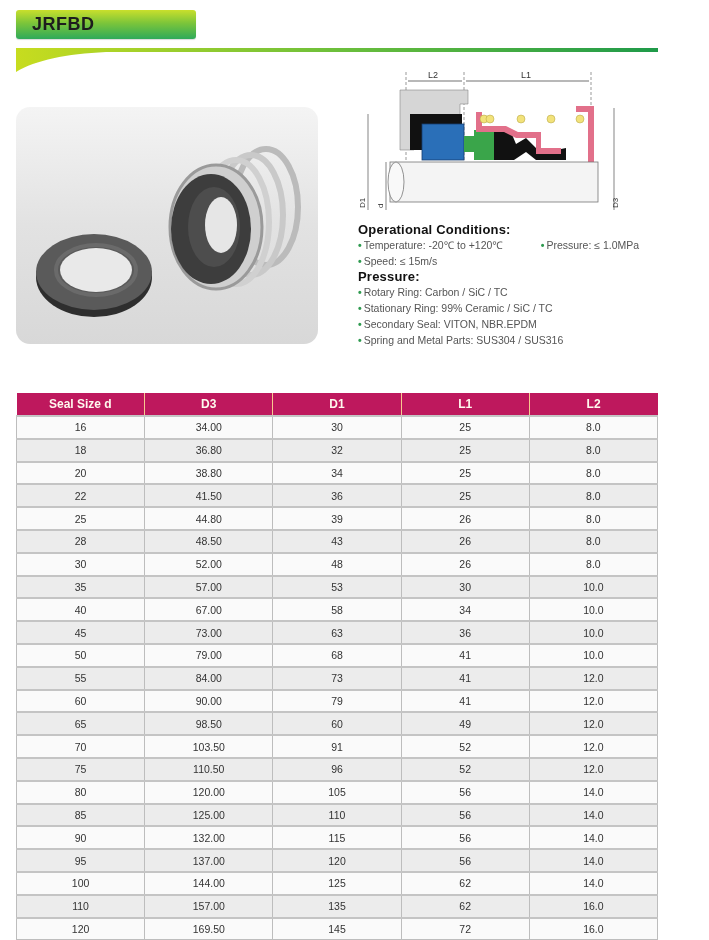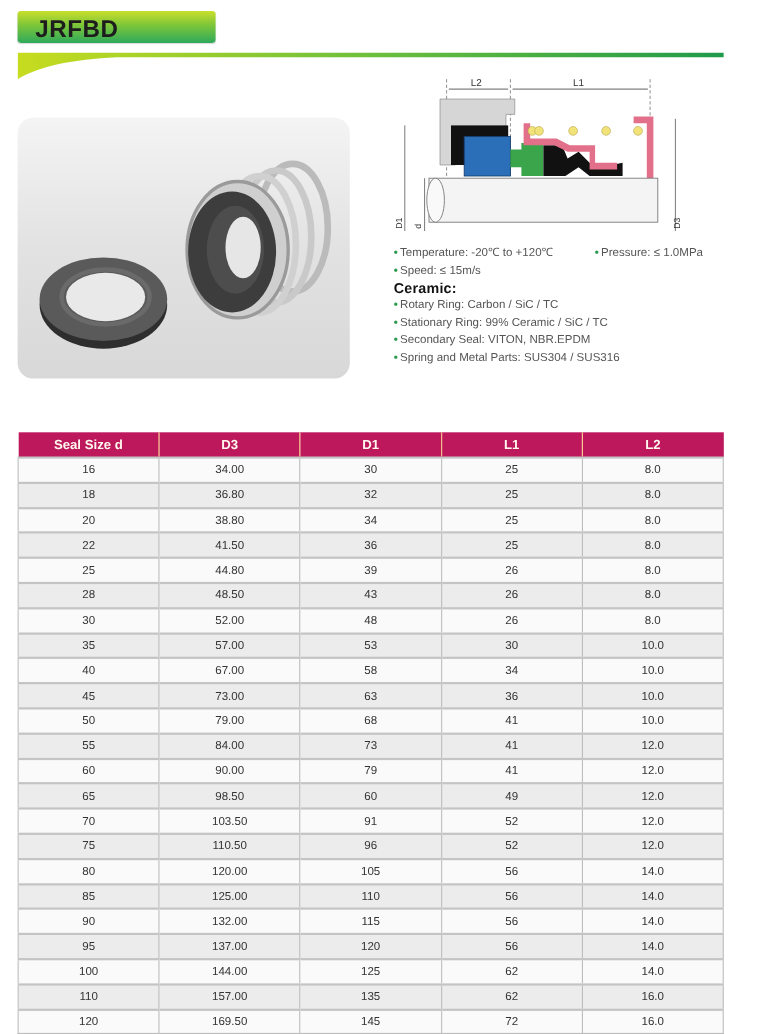--- a/index.html
+++ b/index.html
@@ -1,20 +1,20 @@
 <!DOCTYPE html>
 <html><head>
 <meta charset="utf-8">
 <style>
   html, body { margin:0; padding:0; background:#ffffff; }
   body { width:709px; height:940px; position:relative; overflow:hidden; font-family:"Liberation Sans", sans-serif; color:#333; }
 
   .title-badge { position:absolute; left:16px; top:10px; width:180px; height:29px; border-radius:3px;
     background:linear-gradient(180deg,#c9df2c 0%,#7cc53a 45%,#2faa5a 100%); box-shadow:0 1px 1px rgba(0,0,0,0.15); }
-  .title-badge span { position:absolute; left:16px; top:4px; font-weight:bold; font-size:22px; color:#1d1d1d; letter-spacing:0.5px; }
+  .title-badge span { position:absolute; left:16px; top:4px; font-weight:bold; font-size:18px; color:#1d1d1d; letter-spacing:0.5px; }
 
   .swoosh { position:absolute; left:16px; top:46px; width:642px; height:30px; }
 
   .photo { position:absolute; left:16px; top:107px; width:302px; height:237px; border-radius:14px;
     background:linear-gradient(180deg,#f4f4f4 0%,#e2e2e2 50%,#d8d8d8 100%); overflow:hidden; }
 
   .diagram { position:absolute; left:356px; top:62px; width:270px; height:150px; }
 
   .specs { position:absolute; left:358px; top:222px; width:330px; }
   .specs h3 { margin:0; font-size:13px; font-weight:bold; color:#111; letter-spacing:0.2px; }
@@ -106,29 +106,30 @@
 
   <line x1="12" y1="52" x2="12" y2="148" stroke="#333" stroke-width="0.6"></line>
   <line x1="30" y1="100" x2="30" y2="148" stroke="#333" stroke-width="0.6"></line>
   <line x1="258" y1="46" x2="258" y2="148" stroke="#333" stroke-width="0.6"></line>
   <text x="9" y="146" font-size="8" fill="#333" transform="rotate(-90 9 146)" font-family="Liberation Sans, sans-serif">D1</text>
   <text x="27" y="146" font-size="8" fill="#333" transform="rotate(-90 27 146)" font-family="Liberation Sans, sans-serif">d</text>
   <text x="262" y="146" font-size="8" fill="#333" transform="rotate(-90 262 146)" font-family="Liberation Sans, sans-serif">D3</text>
 </svg>
 
 <div class="specs">
+  <h3>Operational Conditions:</h3>
   <div class="row">
     <span class="item"><span class="bullet">•</span><span>Temperature: -20℃ to +120℃</span></span>
     <span class="item"><span class="bullet">•</span><span>Pressure: ≤ 1.0MPa</span></span>
   </div>
   <div class="row">
     <span class="bullet">•</span><span>Speed: ≤ 15m/s</span>
   </div>
 
-  <h3 class="sec2">Ceramic:</h3>
+  <h3 class="sec2">Pressure:</h3>
   <div class="row"><span class="bullet">•</span><span>Rotary Ring: Carbon / SiC / TC</span></div>
   <div class="row"><span class="bullet">•</span><span>Stationary Ring: 99% Ceramic / SiC / TC</span></div>
   <div class="row"><span class="bullet">•</span><span>Secondary Seal: VITON, NBR.EPDM</span></div>
   <div class="row"><span class="bullet">•</span><span>Spring and Metal Parts: SUS304 / SUS316</span></div>
 </div>
 
 <table class="spec-table">
   <thead>
     <tr>
       <th>Seal Size d</th>

